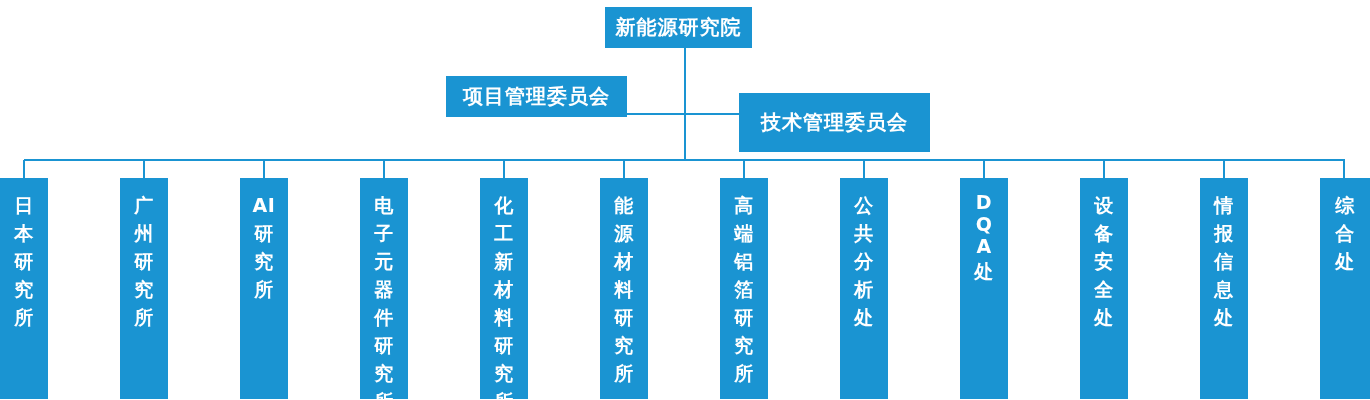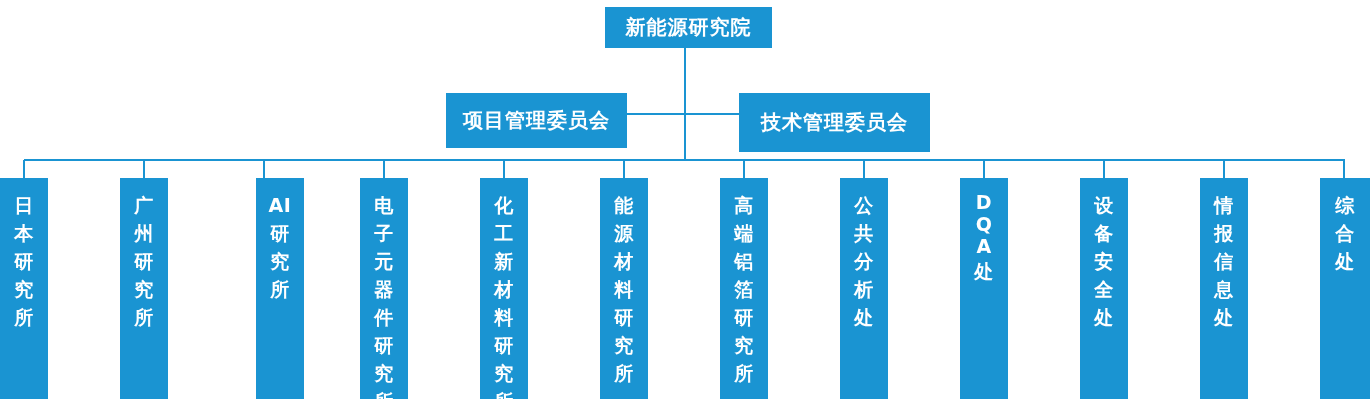--- a/index.html
+++ b/index.html
@@ -20,22 +20,22 @@
     background: var(--accent, #1A94D2);
     color: #ffffff;
     font-weight: bold;
     display: flex;
     align-items: center;
     justify-content: center;
     font-size: 20px;
     letter-spacing: 1px;
     box-sizing: border-box;
   }
-  .root-box        { left: 605px; top: 7px;  width: 167px; height: 41px; }
-  .committee-left  { left: 446px; top: 93px; width: 181px; height: 55px; text-align: right; }
+  .root-box        { left: 605px; top: 7px;  width: 147px; height: 41px; }
+  .committee-left  { left: 446px; top: 76px; width: 181px; height: 41px; text-align: right; }
   .committee-right { left: 739px; top: 93px; width: 191px; height: 59px; }
   .line {
     position: absolute;
     background: var(--accent, #1A94D2);
   }
   .v-center    { left: 684px; top: 47px;  width: 2px;    height: 113px; }
   .h-committee { left: 627px; top: 113px; width: 112px;  height: 2px;  }
   .h-span      { left: 24px;  top: 159px; width: 1321px; height: 2px;  }
   .stub {
     position: absolute;
@@ -98,21 +98,21 @@
       </div>
       <div class="stub" style="left: 143px;"></div>
       <div class="dept-box" style="left: 120px;">
         <div class="ch">广</div>
         <div class="ch">州</div>
         <div class="ch">研</div>
         <div class="ch">究</div>
         <div class="ch">所</div>
       </div>
       <div class="stub" style="left: 263px;"></div>
-      <div class="dept-box" style="left: 256px;">
+      <div class="dept-box" style="left: 240px;">
         <div class="ch">AI</div>
         <div class="ch">研</div>
         <div class="ch">究</div>
         <div class="ch">所</div>
       </div>
       <div class="stub" style="left: 383px;"></div>
       <div class="dept-box" style="left: 360px;">
         <div class="ch">电</div>
         <div class="ch">子</div>
         <div class="ch">元</div>

